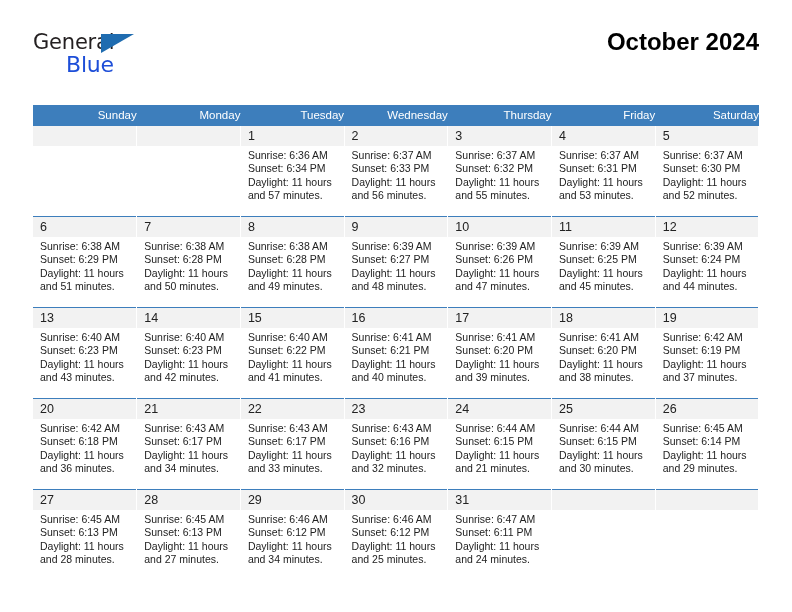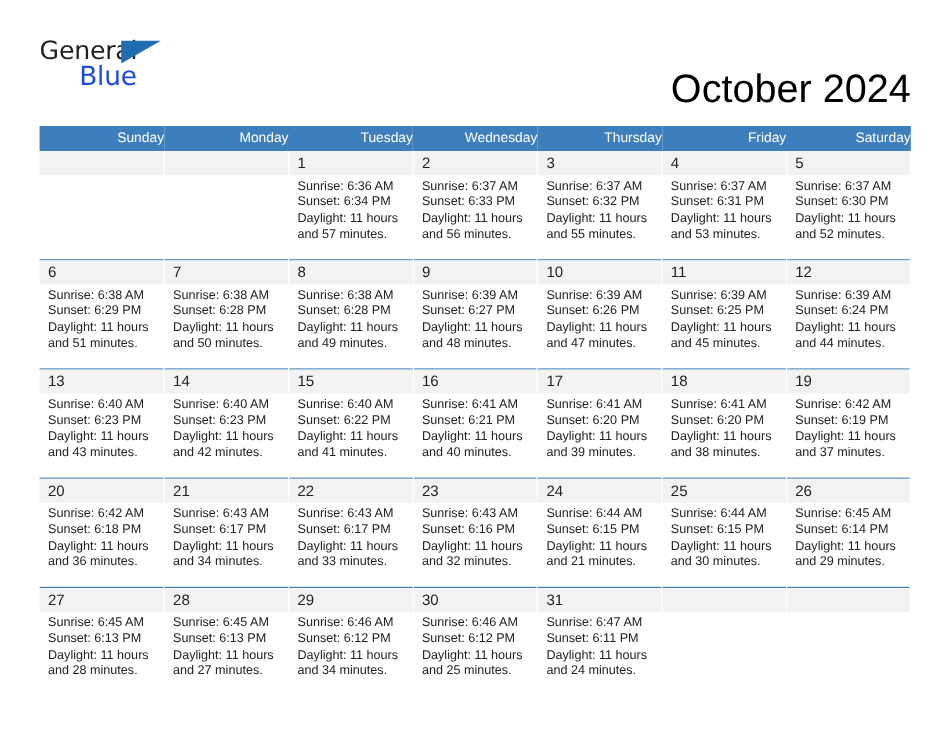--- a/index.html
+++ b/index.html
@@ -69,26 +69,25 @@
     font-weight: 400;
   }
 
   .title-block {
     position: absolute;
     right: 0;
     top: 0;
     text-align: right;
   }
   .cal-title {
-    font-size: 33px;
+    font-size: 24px;
     line-height: 32px;
-    font-weight: 400;
+    font-weight: 700;
     color: #000000;
     white-space: nowrap;
-    margin-top: 32px;
   }
   .cal-subtitle {
     font-size: 14px;
     line-height: 20px;
     margin-top: 6px;
     font-weight: 700;
     color: #000000;
     white-space: nowrap;
   }
 

